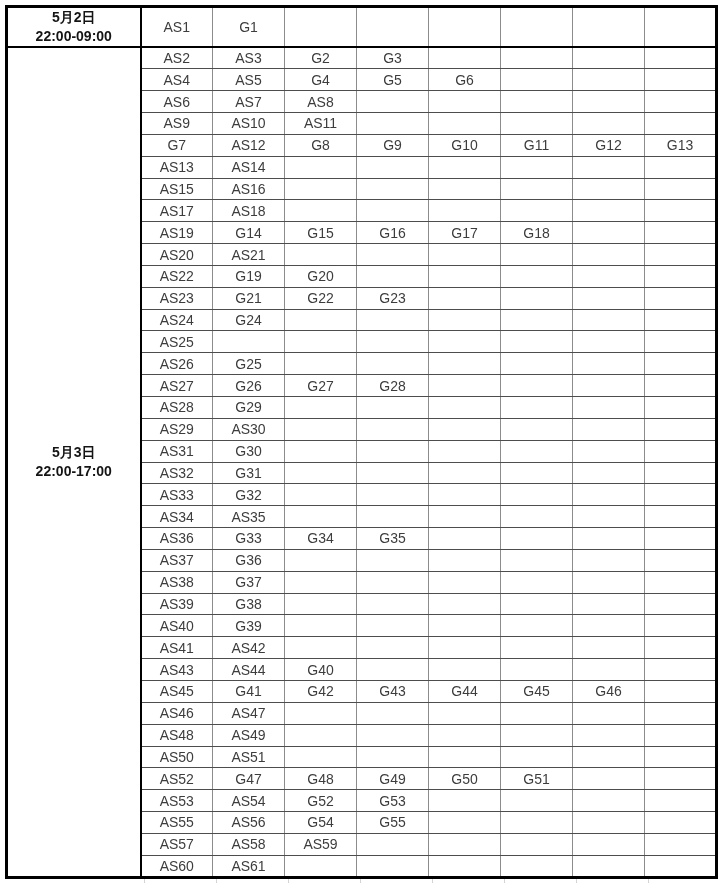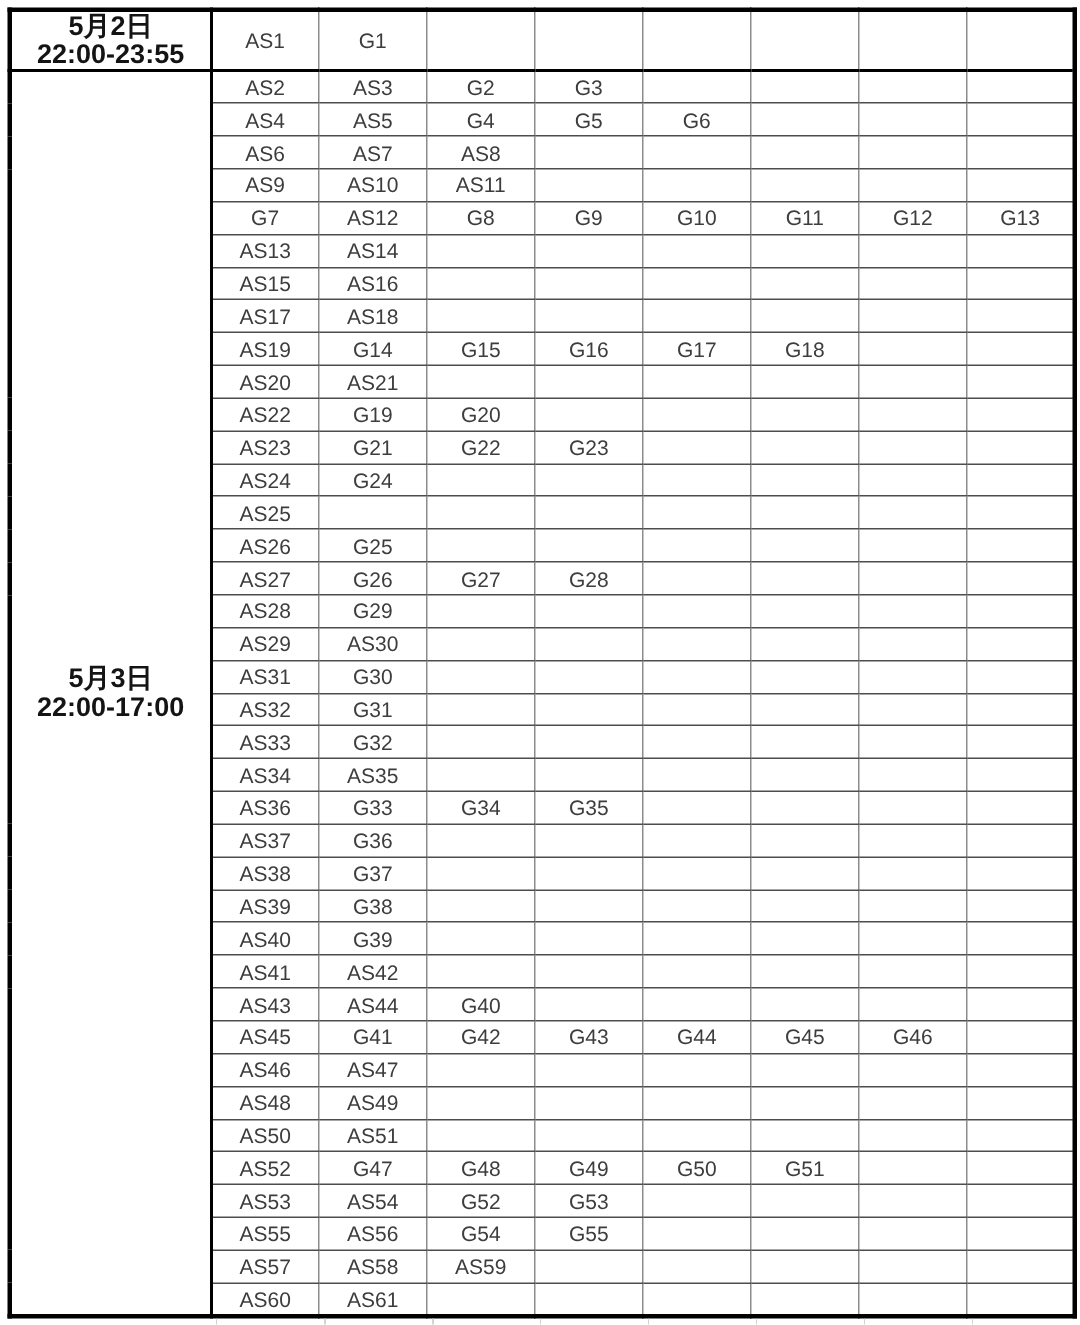--- a/index.html
+++ b/index.html
@@ -33,21 +33,21 @@
     border-bottom: 1px solid #4d4d4d;
     white-space: nowrap;
   }
   tr { height: 21.85px; }
   tr.header-row { height: 39px; }
   tr.header-row td { border-bottom: 2px solid #000000; }
   td.label-cell {
     border-right: 2px solid #000000;
     font-weight: bold;
     color: #141414;
-    font-size: 18px;
+    font-size: 14px;
     line-height: 19px;
   }
   td.label-cell .date-line,
   td.label-cell .time-line { line-height: 19px; }
   .bottom-stub {
     margin-left: 139px;
     width: 578px;
     height: 6px;
     background-image: repeating-linear-gradient(
       to right,
@@ -70,21 +70,21 @@
         <col class="data-col">
       <col class="data-col">
         <col class="data-col">
         <col class="data-col">
         <col class="data-col">
     </colgroup>
     <tbody>
         <tr class="header-row">
           <td rowspan="1" class="label-cell">
             <div class="date-line">5月2日</div>
-            <div class="time-line">22:00-23:55</div>
+            <div class="time-line">22:00-09:00</div>
           </td>
           <td class="data-cell">AS1</td>
           <td class="data-cell">G1</td>
           <td class="data-cell"></td>
           <td class="data-cell"></td>
           <td class="data-cell"></td>
           <td class="data-cell"></td>
           <td class="data-cell"></td>
           <td class="data-cell"></td>
         </tr>

